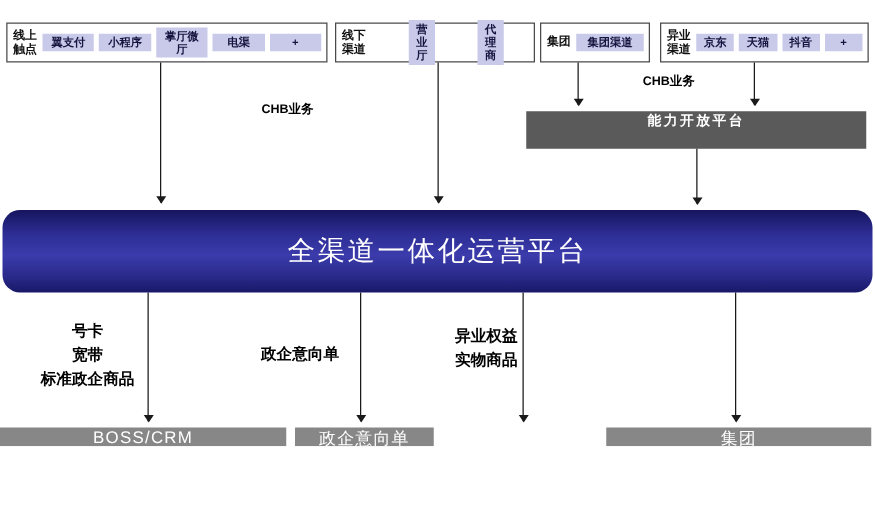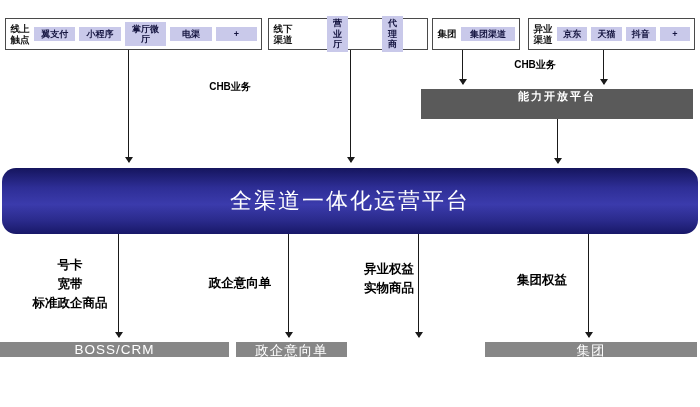--- a/index.html
+++ b/index.html
@@ -99,21 +99,20 @@
   <div class="mainbar">
     <span>全渠道一体化运营平台</span>
   </div>
 
   <div class="flow-label fl-boss">号卡
 宽带
 标准政企商品</div>
   <div class="flow-label fl-zhengqi">政企意向单</div>
   <div class="flow-label fl-yiye">异业权益
 实物商品</div>
-  <div class="flow-label fl-jituan">集团权益</div>
 
   <div class="system sys-0">
     <span>BOSS/CRM</span>
   </div>
   <div class="system sys-1">
     <span>政企意向单</span>
   </div>
   <div class="system sys-3">
     <span>集团</span>
   </div>

